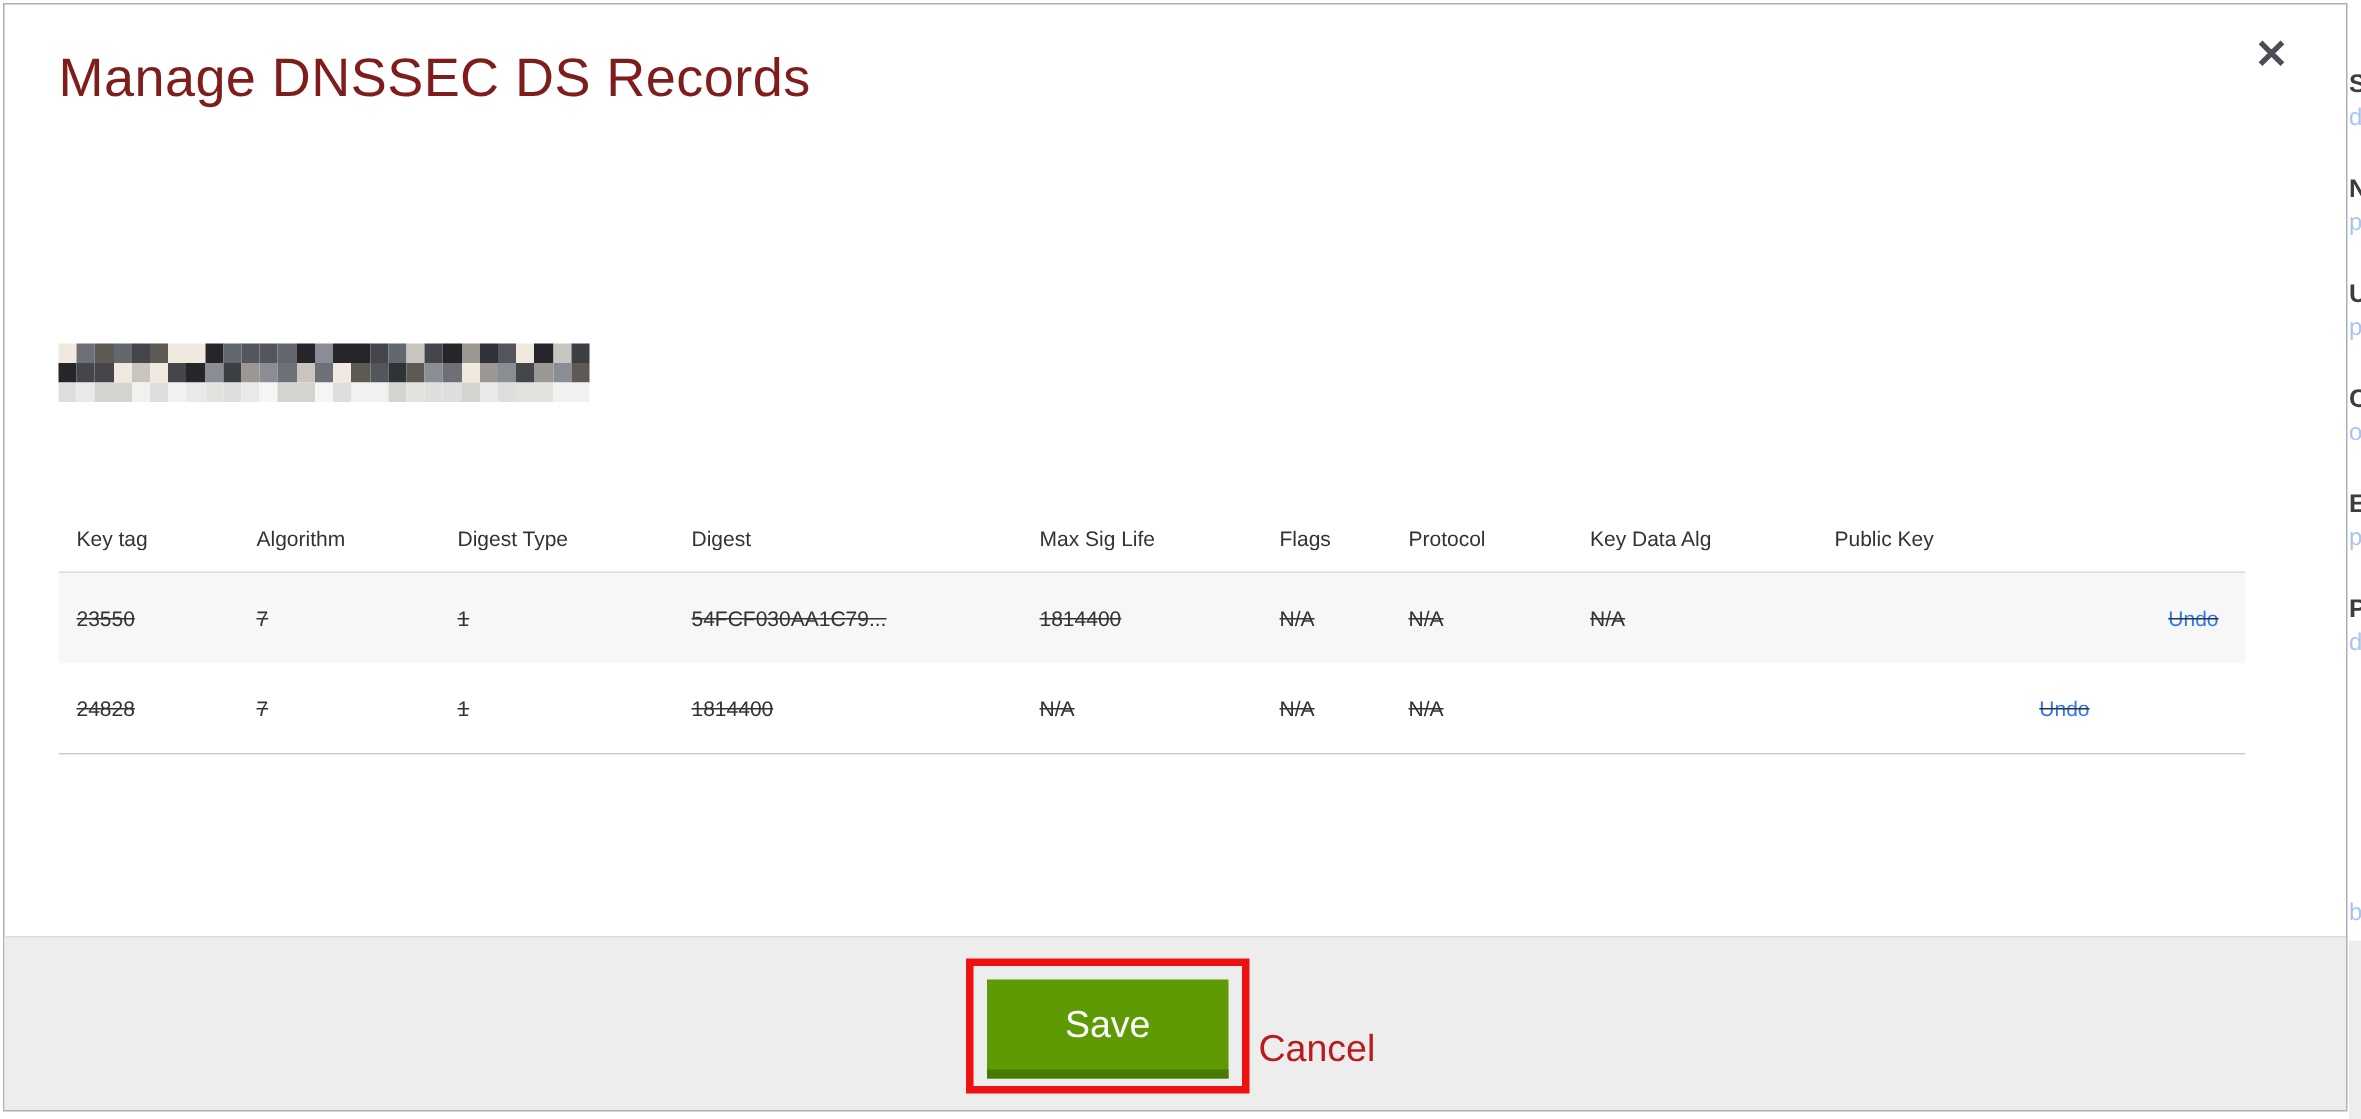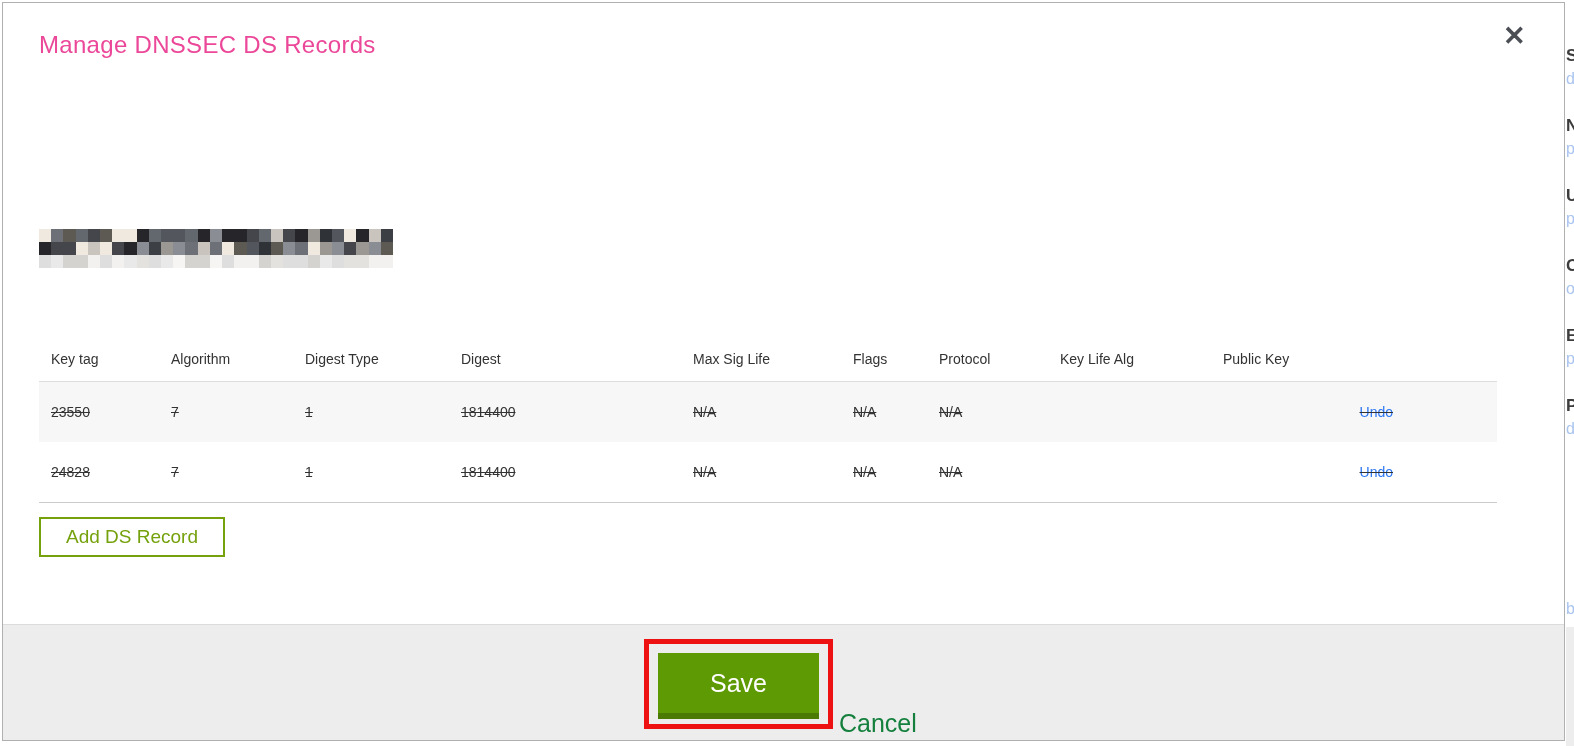--- a/index.html
+++ b/index.html
@@ -2,22 +2,22 @@
 <html><head>
 <meta charset="utf-8">
 <style>
   * { margin:0; padding:0; box-sizing:border-box; }
   html,body { width:1574px; height:746px; background:#fff; overflow:hidden;
               font-family:"Liberation Sans", sans-serif; position:relative; }
 
   .modal { position:absolute; left:2px; top:2px; width:1563px; height:739px;
            background:#fff; border:1px solid #b0b0b0; }
 
-  .modal-title { position:absolute; left:36px; top:28px; font-size:24px;
-                 font-weight:300; color:#ec4899; letter-spacing:0.3px; }
+  .modal-title { position:absolute; left:36px; top:28px; font-size:36px;
+                 font-weight:300; color:#7f1d1d; letter-spacing:0.3px; }
 
   .close-btn { position:absolute; left:1500px; top:20px; font-size:27px;
                font-weight:bold; color:#4b4f55; cursor:pointer; line-height:1; }
 
   .mosaic { position:absolute; left:36px; top:226px; width:354px; height:39px;
             display:grid; grid-template-columns:repeat(29,1fr);
             grid-template-rows:repeat(3,1fr); }
   .mosaic span { display:block; }
 
   .subtitle { position:absolute; left:36px; top:286px; font-size:21px; color:#2b2b2b; }
@@ -41,22 +41,22 @@
 
   .footer { position:absolute; left:0; bottom:0; width:100%; height:116px;
             background:#ededed; border-top:1px solid #dcdcdc; }
 
   .red-annotation { position:absolute; left:641px; top:636px;
                     border:5px solid #ee1111; padding:9px 9px 5px 9px; }
   .save-btn { display:block; width:161px; height:66px; background:#5e9a03;
               border:none; border-bottom:6px solid #4a7a03; color:#fff;
               font-size:25px; font-family:"Liberation Sans",sans-serif; cursor:pointer; }
 
-  .cancel-link { position:absolute; left:836px; top:706px; font-size:25px;
-                 color:#15803d; text-decoration:none; cursor:pointer; }
+  .cancel-link { position:absolute; left:836px; top:682px; font-size:25px;
+                 color:#b91c1c; text-decoration:none; cursor:pointer; }
 
   .sliver { position:absolute; left:1566px; top:0; width:8px; height:746px;
             background:#fff; overflow:hidden; }
   .sliver-footer { position:absolute; left:0; top:627px; width:8px; height:119px;
                    background:#ededed; }
   .frag { position:absolute; left:0; white-space:nowrap; }
   .frag-label { font-size:17px; font-weight:bold; color:#3d3d3d; }
   .frag-link  { font-size:16px; color:#a9c4ef; }
 </style>
 </head>
@@ -161,29 +161,30 @@
 
   <div class="ds-table">
     <div class="trow thead">
       <div class="cell">Key tag</div>
       <div class="cell">Algorithm</div>
       <div class="cell">Digest Type</div>
       <div class="cell">Digest</div>
       <div class="cell">Max Sig Life</div>
       <div class="cell">Flags</div>
       <div class="cell">Protocol</div>
-      <div class="cell">Key Life Alg</div>
+      <div class="cell">Key Data Alg</div>
       <div class="cell">Public Key</div>
       <div class="cell"></div>
     </div>
 
     <div class="trow data-row row-0">
       <div class="cell">23550</div>
       <div class="cell">7</div>
       <div class="cell">1</div>
+      <div class="cell">54FCF030AA1C79...</div>
       <div class="cell">1814400</div>
       <div class="cell">N/A</div>
       <div class="cell">N/A</div>
       <div class="cell">N/A</div>
       <div class="cell"></div>
       <div class="cell undo-cell"><a class="undo-link">Undo</a></div>
     </div>
 
     <div class="trow data-row row-1">
       <div class="cell">24828</div>
@@ -191,21 +192,20 @@
       <div class="cell">1</div>
       <div class="cell">1814400</div>
       <div class="cell">N/A</div>
       <div class="cell">N/A</div>
       <div class="cell">N/A</div>
       <div class="cell"></div>
       <div class="cell undo-cell"><a class="undo-link">Undo</a></div>
     </div>
   </div>
 
-  <button class="add-btn">Add DS Record</button>
 
   <div class="footer"></div>
 
   <div class="red-annotation">
     <button class="save-btn">Save</button>
   </div>
 
   <a class="cancel-link">Cancel</a>
 
 </div>

